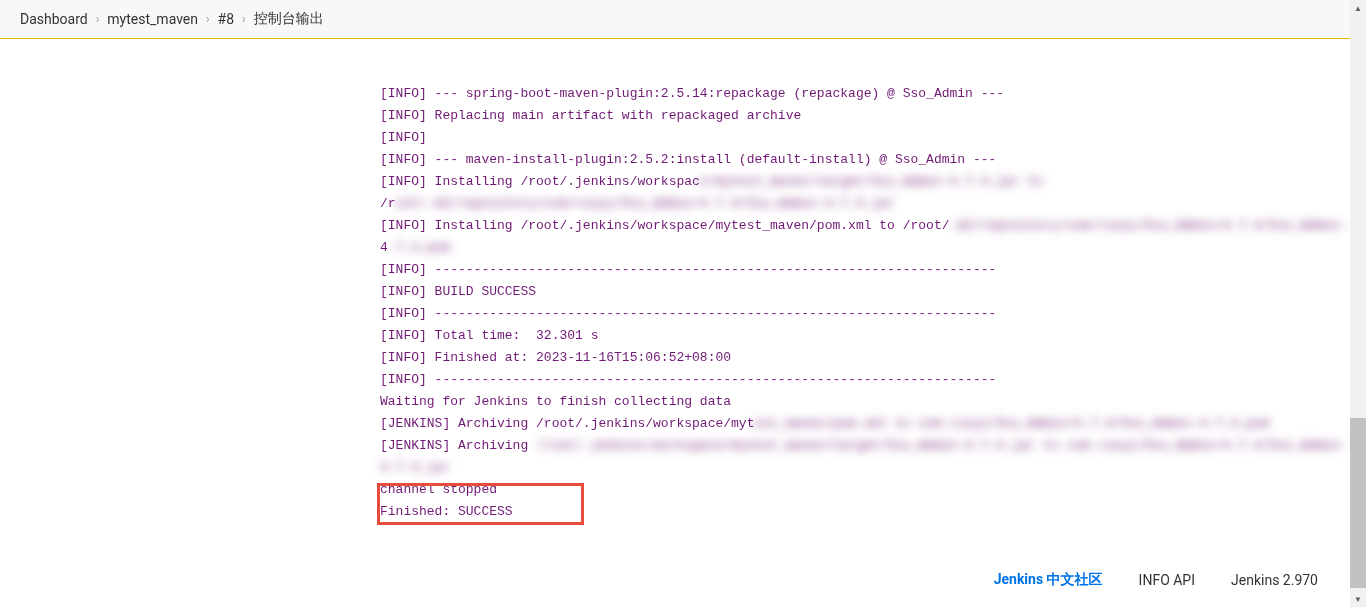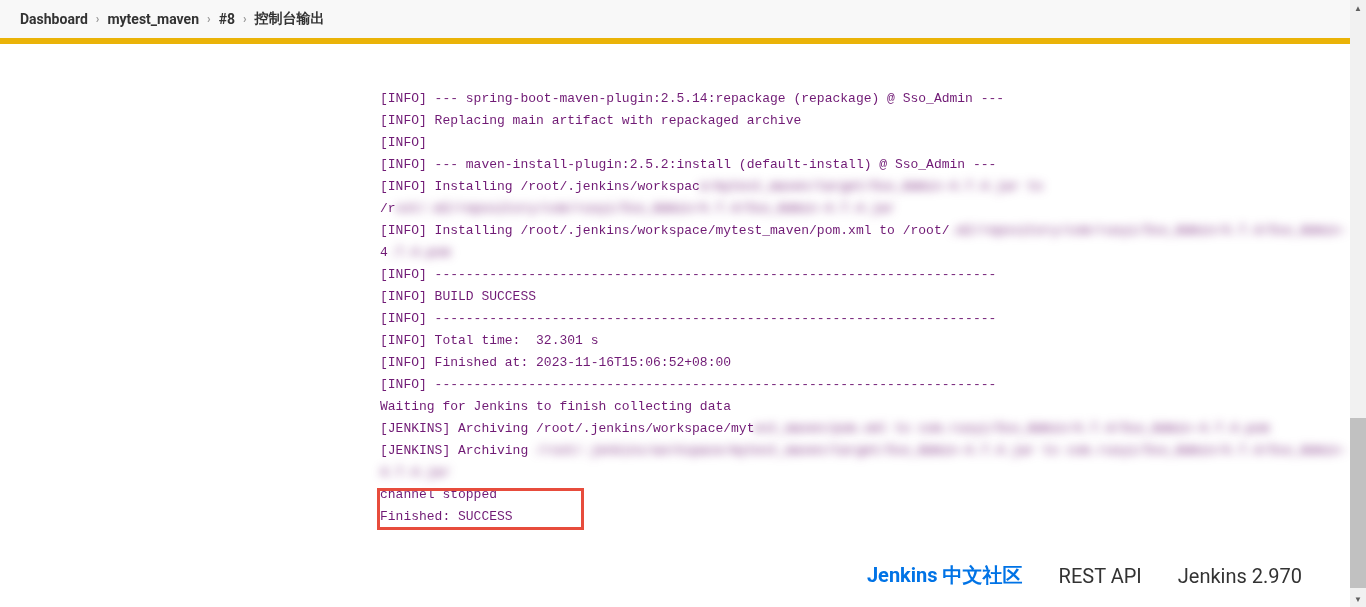--- a/index.html
+++ b/index.html
@@ -16,22 +16,21 @@
       position: relative;
     }
     .breadcrumb {
       background: #f8f8f8;
       padding: 10px 20px;
       display: flex;
       align-items: center;
       gap: 8px;
       font-size: 14px;
       color: #333;
-      border-bottom: 6px solid #eab308;
-      font-weight: bold;
+      border-bottom: 1px solid #eab308;
     }
     .breadcrumb-item {
       color: #333;
       cursor: pointer;
     }
     .breadcrumb-separator {
       color: #999;
       font-size: 12px;
     }
     .content-area {
@@ -64,25 +63,25 @@
       border: 3px solid #e74c3c;
       left: -3px;
       top: 444px;
       width: 207px;
       height: 42px;
       pointer-events: none;
     }
     .footer {
       position: absolute;
       bottom: 18px;
-      right: 64px;
+      right: 48px;
       display: flex;
       align-items: center;
       gap: 36px;
-      font-size: 20px;
+      font-size: 14px;
       text-align: center;
     }
     .footer-link-primary {
       color: #0073e6;
       font-weight: bold;
       cursor: pointer;
     }
     .footer-link {
       color: #333;
       cursor: pointer;
@@ -145,21 +144,21 @@
 </div>
 
 <div class="content-area">
   <div class="console-output" id="console-lines">
   <span class="console-line"><span>[INFO] --- spring-boot-maven-plugin:2.5.14:repackage (repackage) @ Sso_Admin ---</span></span><span class="console-line"><span>[INFO] Replacing main artifact with repackaged archive</span></span><span class="console-line"><span>[INFO] </span></span><span class="console-line"><span>[INFO] --- maven-install-plugin:2.5.2:install (default-install) @ Sso_Admin ---</span></span><span class="console-line"><span>[INFO] Installing /root/.jenkins/workspac</span><span class="blurred blurred-partial">e/mytest_maven/target/Sso_Admin-4.7.4.jar to</span></span><span class="console-line"><span>/r</span><span class="blurred blurred-partial">oot/.m2/repository/com/ruoyi/Sso_Admin/4.7.4/Sso_Admin-4.7.4.jar</span></span><span class="console-line"><span>[INFO] Installing /root/.jenkins/workspace/mytest_maven/pom.xml to /root/</span><span class="blurred blurred-partial">.m2/repository/com/ruoyi/Sso_Admin/4.7.4/Sso_Admin-</span></span><span class="console-line"><span>4</span><span class="blurred blurred-partial">.7.4.pom</span></span><span class="console-line"><span>[INFO] ------------------------------------------------------------------------</span></span><span class="console-line"><span>[INFO] BUILD SUCCESS</span></span><span class="console-line"><span>[INFO] ------------------------------------------------------------------------</span></span><span class="console-line"><span>[INFO] Total time:  32.301 s</span></span><span class="console-line"><span>[INFO] Finished at: 2023-11-16T15:06:52+08:00</span></span><span class="console-line"><span>[INFO] ------------------------------------------------------------------------</span></span><span class="console-line"><span>Waiting for Jenkins to finish collecting data</span></span><span class="console-line"><span>[JENKINS] Archiving /root/.jenkins/workspace/myt</span><span class="blurred blurred-partial">est_maven/pom.xml to com.ruoyi/Sso_Admin/4.7.4/Sso_Admin-4.7.4.pom</span></span><span class="console-line"><span>[JENKINS] Archiving </span><span class="blurred blurred-partial">/root/.jenkins/workspace/mytest_maven/target/Sso_Admin-4.7.4.jar to com.ruoyi/Sso_Admin/4.7.4/Sso_Admin-</span></span><span class="console-line"><span></span><span class="blurred blurred-partial">4.7.4.jar</span></span><span class="console-line"><span>channel stopped</span></span><span class="console-line"><span>Finished: SUCCESS</span></span></div>
   <div class="highlight-box"></div>
 </div>
 
 <div class="footer">
   <span class="footer-link-primary">Jenkins 中文社区</span>
-  <span class="footer-link">REST API</span>
+  <span class="footer-link">INFO API</span>
   <span class="footer-text">Jenkins 2.970</span>
 </div>
 
 <div class="scrollbar-track">
   <div class="scrollbar-arrow-up">▲</div>
   <div class="scrollbar-thumb"></div>
   <div class="scrollbar-arrow-down">▼</div>
 </div>
 
 </body></html>

